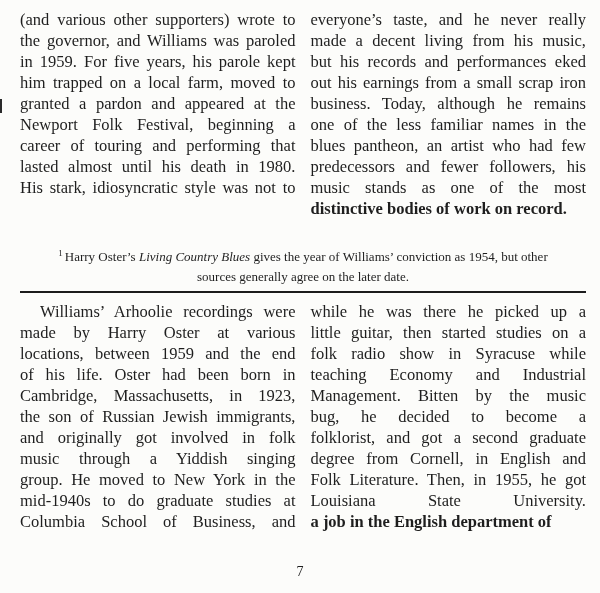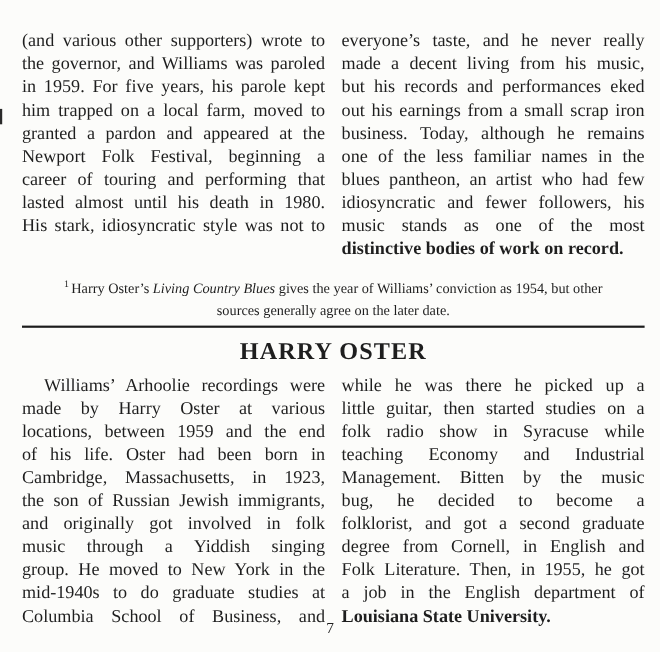--- a/index.html
+++ b/index.html
@@ -6,30 +6,30 @@
   html,body { width:600px; height:593px; }
   body {
     background:#fcfcfa;
     color:#1e1e1e;
     font-family:"Liberation Serif","DejaVu Serif",serif;
     overflow:hidden;
   }
   .page {
     position:relative;
     width:600px; height:587px;
-    padding:26px 14px 0 20px;
+    padding:9px 14px 0 20px;
   }
   .columns { display:flex; gap:15px; }
   .col { flex:1; font-size:16.5px; line-height:21px; }
   .line { text-align:justify; text-align-last:justify; }
   .col-endpara .line:last-child { text-align-last:left;font-weight:bold; }
   .col-indent .line:first-child { text-indent:20px; }
 
   .footnote {
-    margin-top:12px;
+    margin-top:24px;
     font-size:13px;
     line-height:20px;
     text-align:center;
   }
   .footnote sup { font-size:9px; margin-right:2px; }
 
   .rule {
     border:none;
     border-top:2px solid #1c1c1c;
     margin-top:4px;
@@ -80,36 +80,35 @@
         <div class="line">His stark, idiosyncratic style was not to</div>
       </div>
     <div class="col col-endpara">
         <div class="line">everyone’s taste, and he never really</div>
         <div class="line">made a decent living from his music,</div>
         <div class="line">but his records and performances eked</div>
         <div class="line">out his earnings from a small scrap iron</div>
         <div class="line">business. Today, although he remains</div>
         <div class="line">one of the less familiar names in the</div>
         <div class="line">blues pantheon, an artist who had few</div>
-        <div class="line">idiosyncratic and fewer followers, his</div>
+        <div class="line">predecessors and fewer followers, his</div>
         <div class="line">music stands as one of the most</div>
         <div class="line">distinctive bodies of work on record.</div>
       </div>
   </div>
 
   <div class="footnote">
     <div>
       <sup>1</sup><span>Harry Oster’s </span><i>Living Country Blues</i><span> gives the year of Williams’ conviction as 1954, but other</span>
     </div>
     <div>sources generally agree on the later date.</div>
   </div>
 
   <hr class="rule">
 
-  <h2 class="heading">HARRY OSTER</h2>
 
   <div class="columns sec2">
     <div class="col col-indent">
         <div class="line">Williams’ Arhoolie recordings were</div>
         <div class="line">made by Harry Oster at various</div>
         <div class="line">locations, between 1959 and the end</div>
         <div class="line">of his life. Oster had been born in</div>
         <div class="line">Cambridge, Massachusetts, in 1923,</div>
         <div class="line">the son of Russian Jewish immigrants,</div>
         <div class="line">and originally got involved in folk</div>
@@ -121,20 +120,20 @@
     <div class="col col-endpara">
         <div class="line">while he was there he picked up a</div>
         <div class="line">little guitar, then started studies on a</div>
         <div class="line">folk radio show in Syracuse while</div>
         <div class="line">teaching Economy and Industrial</div>
         <div class="line">Management. Bitten by the music</div>
         <div class="line">bug, he decided to become a</div>
         <div class="line">folklorist, and got a second graduate</div>
         <div class="line">degree from Cornell, in English and</div>
         <div class="line">Folk Literature. Then, in 1955, he got</div>
+        <div class="line">Louisiana State University.</div>
         <div class="line">a job in the English department of</div>
-        <div class="line">Louisiana State University.</div>
       </div>
   </div>
 
   <div class="page-number">7</div>
 
 </div>
 
 </body></html>

